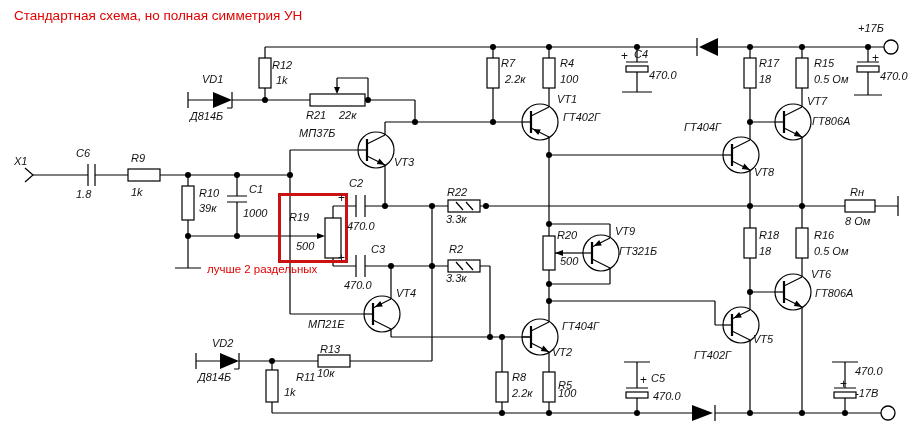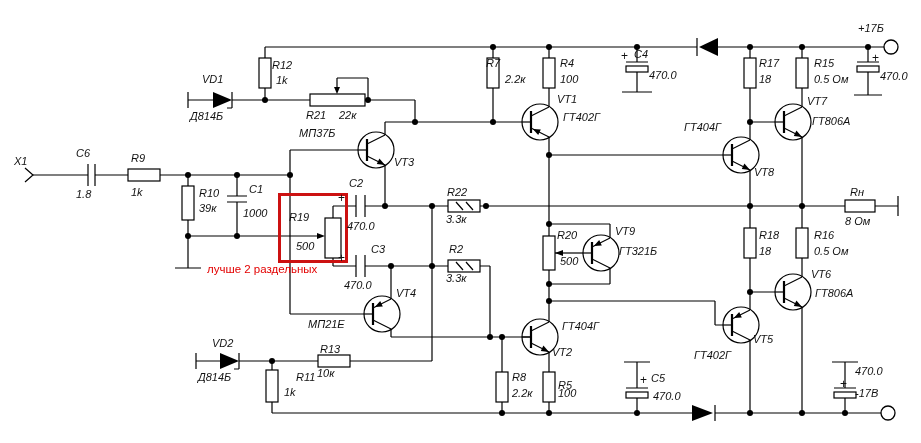--- a/index.html
+++ b/index.html
@@ -250,20 +250,21 @@
     <circle class="dot" cx="549" cy="413" r="3"></circle>
         <circle class="dot" cx="637" cy="413" r="3"></circle>
     <circle class="dot" cx="750" cy="413" r="3"></circle>
         <circle class="dot" cx="802" cy="413" r="3"></circle>
     <circle class="dot" cx="845" cy="413" r="3"></circle>
   </g>
 </svg>
 
 <div class="hbox"></div>
 
+<div class="title">Стандартная схема, но полная симметрия УН</div>
 <div class="note">лучше 2 раздельных</div>
 
 <i class="lbl" style="left:14px;top:155px">X1</i>
 <i class="lbl" style="left:76px;top:147px">C6</i>
 <i class="lbl" style="left:76px;top:188px">1.8</i>
 <i class="lbl" style="left:131px;top:152px">R9</i>
 <i class="lbl" style="left:131px;top:186px">1k</i>
 <i class="lbl" style="left:199px;top:187px">R10</i>
 <i class="lbl" style="left:199px;top:202px">39к</i>
 <i class="lbl" style="left:249px;top:183px">C1</i>
@@ -285,21 +286,21 @@
 <i class="lbl" style="left:371px;top:243px">C3</i>
 <i class="lbl" style="left:344px;top:279px">470.0</i>
 <i class="lbl" style="left:396px;top:287px">VT4</i>
 <i class="lbl" style="left:308px;top:318px">МП21Е</i>
 <i class="lbl" style="left:212px;top:337px">VD2</i>
 <i class="lbl" style="left:198px;top:371px">Д814Б</i>
 <i class="lbl" style="left:296px;top:371px">R11</i>
 <i class="lbl" style="left:284px;top:386px">1k</i>
 <i class="lbl" style="left:320px;top:343px">R13</i>
 <i class="lbl" style="left:317px;top:367px">10к</i>
-<i class="lbl" style="left:486px;top:57px">R7</i>
+<i class="lbl" style="left:501px;top:57px">R7</i>
 <i class="lbl" style="left:505px;top:73px">2.2к</i>
 <i class="lbl" style="left:560px;top:57px">R4</i>
 <i class="lbl" style="left:560px;top:73px">100</i>
 <i class="lbl" style="left:557px;top:93px">VT1</i>
 <i class="lbl" style="left:563px;top:111px">ГТ402Г</i>
 <i class="pl" style="left:621px;top:49px">+</i>
 <i class="lbl" style="left:634px;top:48px">C4</i>
 <i class="lbl" style="left:649px;top:69px">470.0</i>
 <i class="lbl" style="left:447px;top:186px">R22</i>
 <i class="lbl" style="left:446px;top:213px">3.3к</i>

